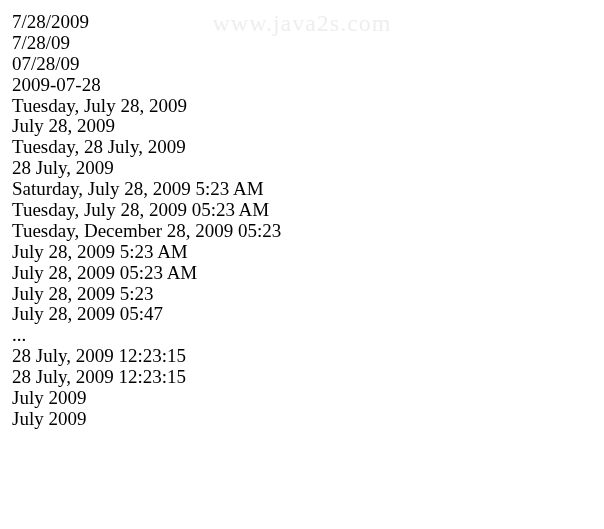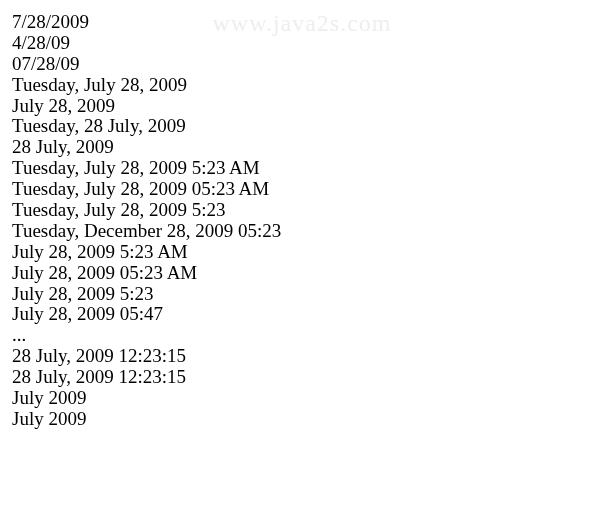--- a/index.html
+++ b/index.html
@@ -29,29 +29,29 @@
       user-select: none;
     }
   </style>
 </head>
 <body>
 
 <div class="watermark">www.java2s.com</div>
 
 <div>
   <div class="line">7/28/2009</div>
-  <div class="line">4/28/09</div>
+  <div class="line">7/28/09</div>
   <div class="line">07/28/09</div>
+  <div class="line">2009-07-28</div>
   <div class="line">Tuesday, July 28, 2009</div>
   <div class="line">July 28, 2009</div>
   <div class="line">Tuesday, 28 July, 2009</div>
   <div class="line">28 July, 2009</div>
-  <div class="line">Tuesday, July 28, 2009 5:23 AM</div>
+  <div class="line">Saturday, July 28, 2009 5:23 AM</div>
   <div class="line">Tuesday, July 28, 2009 05:23 AM</div>
-  <div class="line">Tuesday, July 28, 2009 5:23</div>
   <div class="line">Tuesday, December 28, 2009 05:23</div>
   <div class="line">July 28, 2009 5:23 AM</div>
   <div class="line">July 28, 2009 05:23 AM</div>
   <div class="line">July 28, 2009 5:23</div>
   <div class="line">July 28, 2009 05:47</div>
   <div class="line">...</div>
   <div class="line">28 July, 2009 12:23:15</div>
   <div class="line">28 July, 2009 12:23:15</div>
   <div class="line">July 2009</div>
   <div class="line">July 2009</div>

